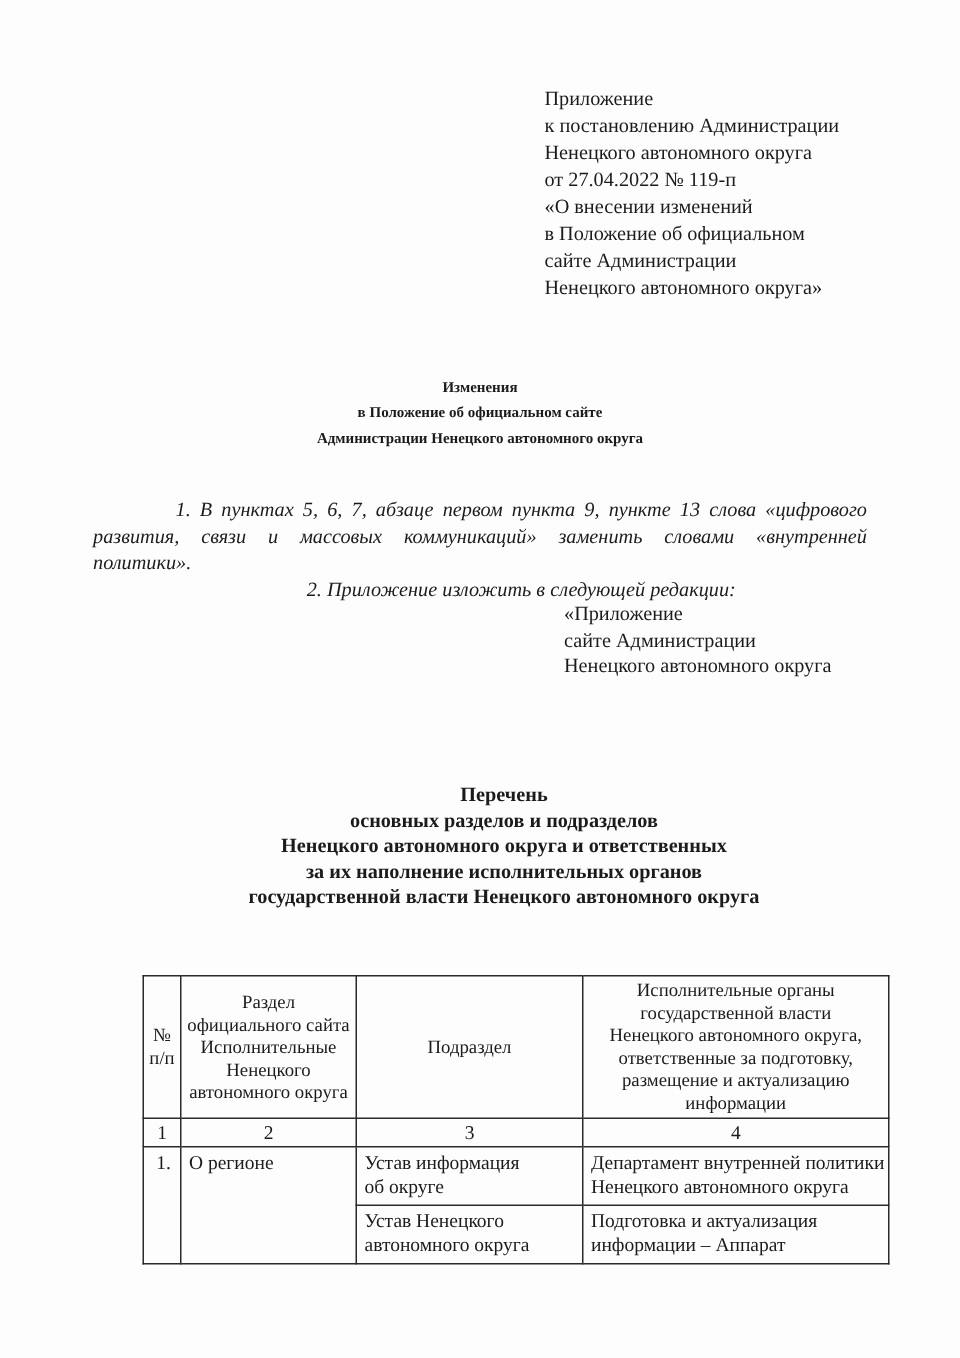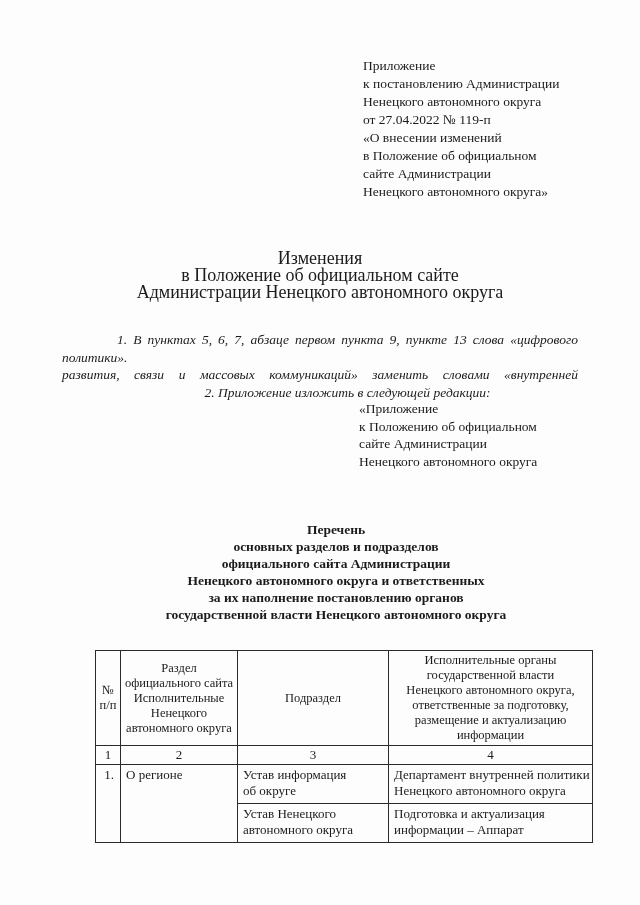--- a/index.html
+++ b/index.html
@@ -15,31 +15,31 @@
     width: 640px; height: 905px;
     background: #fdfdfd;
     overflow: hidden;
   }
   .block-a {
     position: absolute; left: 363px; top: 57px;
     font-size: 13.5px; line-height: 18px;
   }
   .title-1 {
     position: absolute; left: 62px; top: 250px; width: 516px;
-    font-size: 18px; font-weight: normal; text-align: center; line-height: 17px;
+    font-size: 10px; font-weight: bold; text-align: center; line-height: 17px;
   }
   .body-text {
     position: absolute; left: 62px; top: 331px; width: 516px;
     font-size: 13.5px; line-height: 17.5px; font-style: italic;
   }
   .body-text .ln { text-align: left; }
   .body-text .ln.indent { text-indent: 55px; text-align: center; }
   .body-text .ln.stretch { text-align: justify; text-align-last: justify; }
   .block-b {
-    position: absolute; left: 359px; top: 400px;
+    position: absolute; left: 376px; top: 400px;
     font-size: 13.5px; line-height: 17.5px;
   }
   .title-2 {
     position: absolute; left: 78px; top: 521px; width: 516px;
     font-size: 13.5px; font-weight: bold; text-align: center; line-height: 17px;
   }
   table.sections {
     position: absolute; left: 95px; top: 650px;
     border-collapse: collapse; table-layout: fixed; width: 497px;
     font-size: 13px;
@@ -83,38 +83,36 @@
   </div>
 
   <div class="title-1">
     <div class="ln">Изменения</div>
     <div class="ln">в Положение об официальном сайте</div>
     <div class="ln">Администрации Ненецкого автономного округа</div>
   </div>
 
   <div class="body-text">
     <div class="ln indent stretch">1. В пунктах 5, 6, 7, абзаце первом пункта 9, пункте 13 слова «цифрового</div>
+    <div class="ln stretch">развития, связи и массовых коммуникаций» заменить словами «внутренней</div>
     <div class="ln">политики».</div>
-    <div class="ln stretch">развития, связи и массовых коммуникаций» заменить словами «внутренней</div>
     <div class="ln indent">2. Приложение изложить в следующей редакции:</div>
   </div>
 
   <div class="block-b">
     <div class="ln">«Приложение</div>
-    <div class="ln">к Положению об официальном</div>
     <div class="ln">сайте Администрации</div>
     <div class="ln">Ненецкого автономного округа</div>
   </div>
 
   <div class="title-2">
     <div class="ln">Перечень</div>
     <div class="ln">основных разделов и подразделов</div>
-    <div class="ln">официального сайта Администрации</div>
     <div class="ln">Ненецкого автономного округа и ответственных</div>
-    <div class="ln">за их наполнение постановлению органов</div>
+    <div class="ln">за их наполнение исполнительных органов</div>
     <div class="ln">государственной власти Ненецкого автономного округа</div>
   </div>
 
   <table class="sections">
     <colgroup>
       <col style="width:25px">
       <col style="width:117px">
       <col style="width:151px">
       <col style="width:204px">
     </colgroup>

